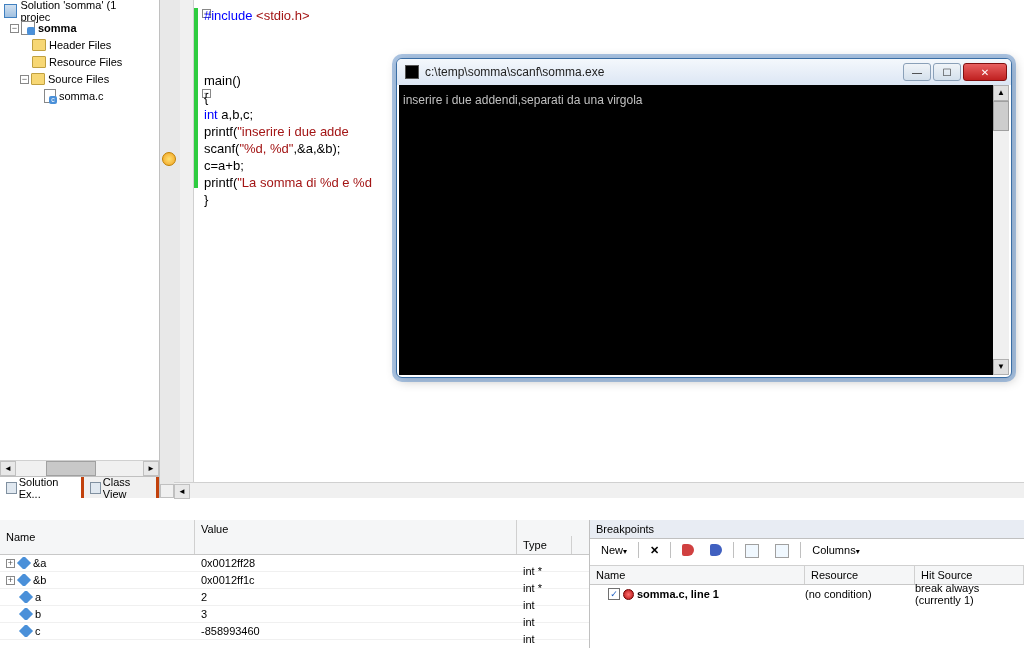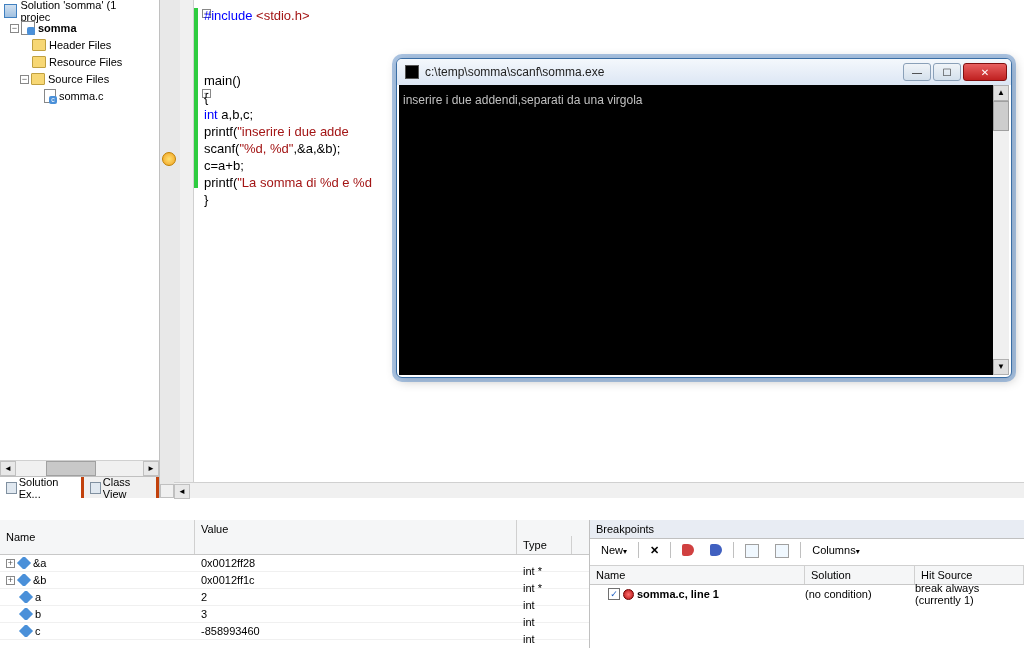--- a/index.html
+++ b/index.html
@@ -254,21 +254,21 @@
       <span class="tb-btn"><span class="flag-red"></span></span>
       <span class="tb-btn"><span class="flag-blue"></span></span>
       <span class="tb-sep"></span>
       <span class="tb-btn"><span class="tiny"></span></span>
       <span class="tb-btn"><span class="tiny"></span></span>
       <span class="tb-sep"></span>
       <span class="tb-btn"><span>Columns</span><span class="drop">▾</span></span>
     </div>
     <div class="bp-head">
       <div class="bp-name">Name</div>
-      <div class="bp-cond">Solution</div>
+      <div class="bp-cond">Resource</div>
       <div class="bp-hit">Hit Source</div>
     </div>
     <div class="bp-row">
       <div class="bp-name">
         <span class="bp-check">✓</span>
         <span class="bp-ball"></span>
         <b>somma.c, line 1</b>
       </div>
       <div class="bp-cond">(no condition)</div>
       <div class="bp-hit">break always (currently 1)</div>

